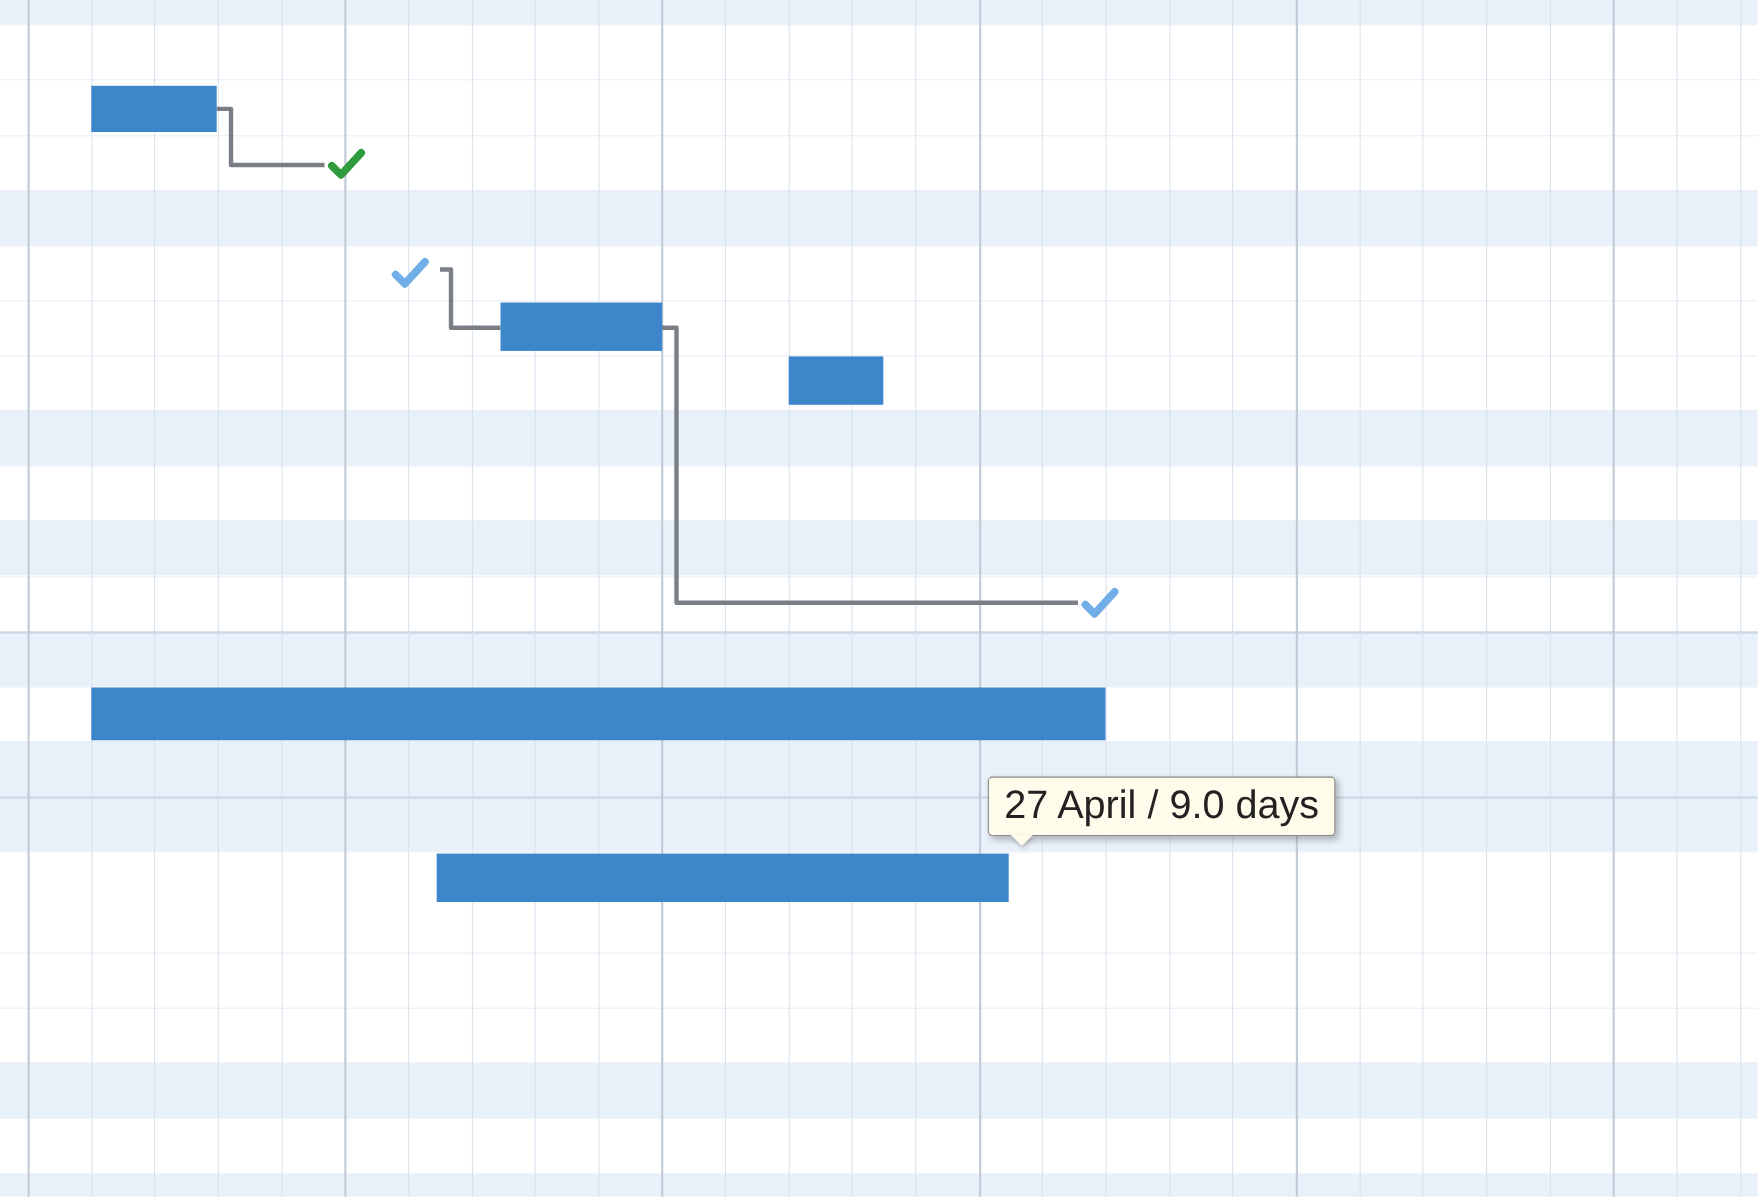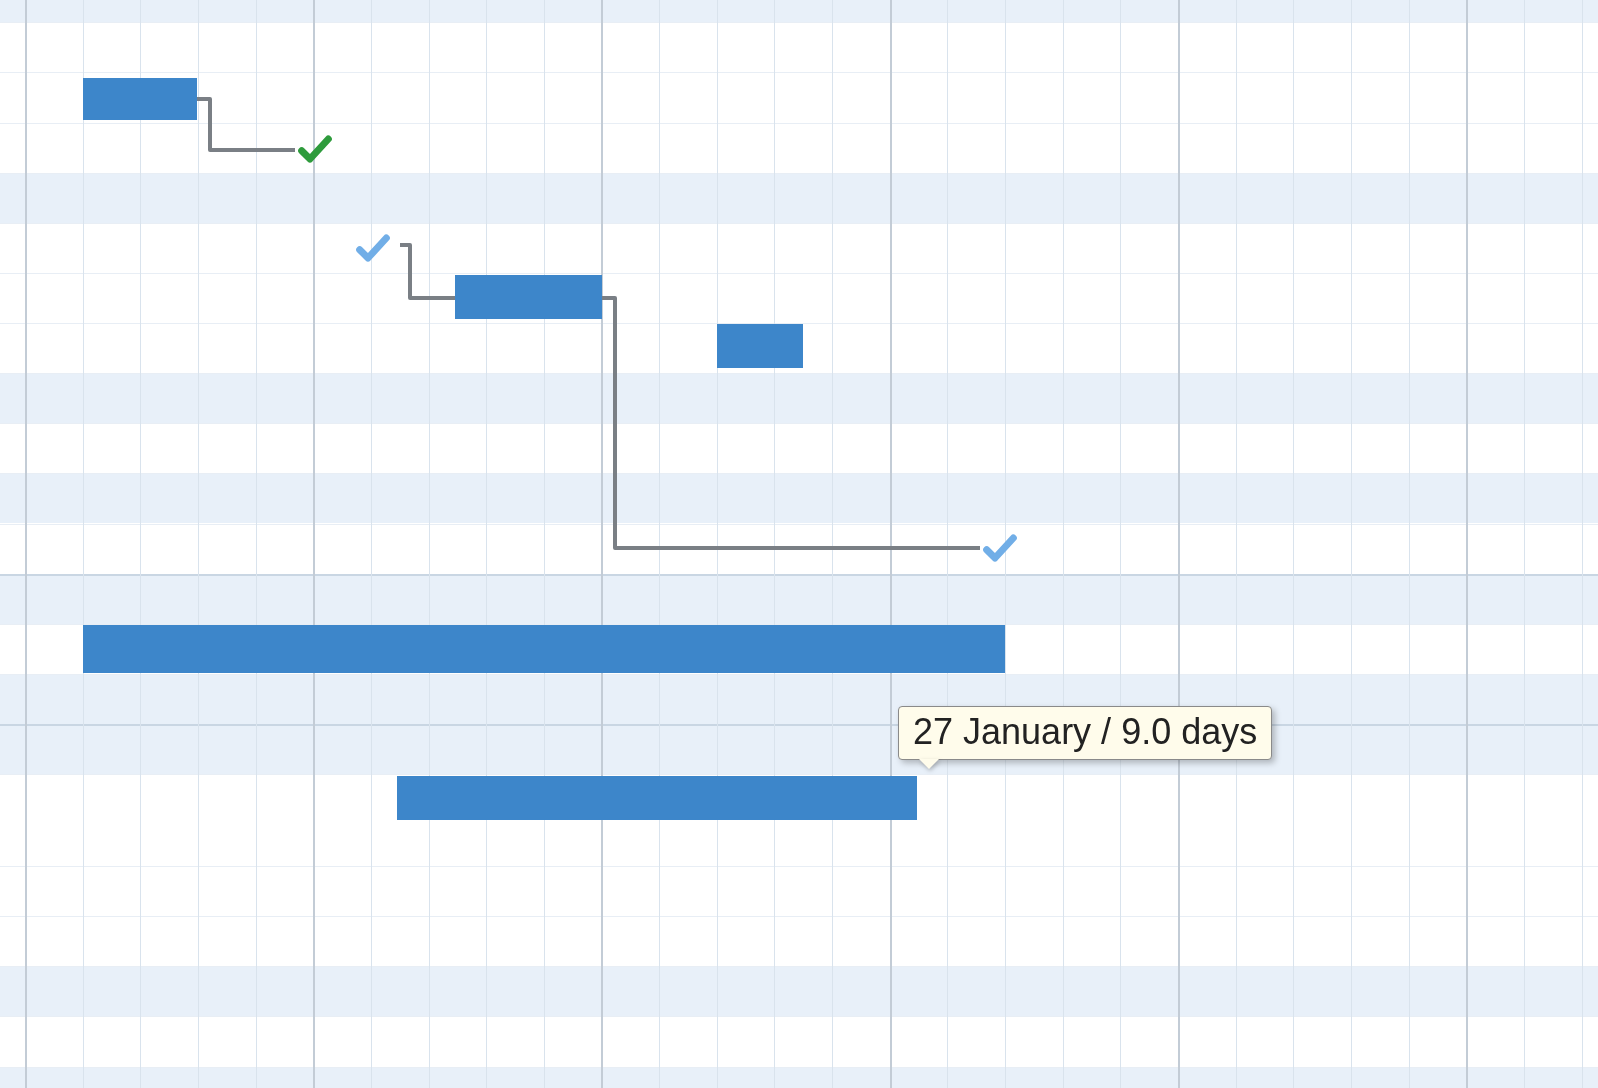--- a/index.html
+++ b/index.html
@@ -194,16 +194,16 @@
       </svg>
   </div>
 
   <div class="check" style="left:980px;top:528px;">
     <svg viewBox="0 0 24 24">
         <polyline points="4,13 9,18 20,6" style="fill:none;stroke:#71aee7;stroke-width:4.2;stroke-linecap:round;stroke-linejoin:round;"></polyline>
       </svg>
   </div>
 
   <div class="tooltip" style="left:898px;top:706px;">
-    <span>27 January / 9.0 days</span>
+    <span>27 April / 9.0 days</span>
   </div>
 
 </div>
 
 </body></html>

